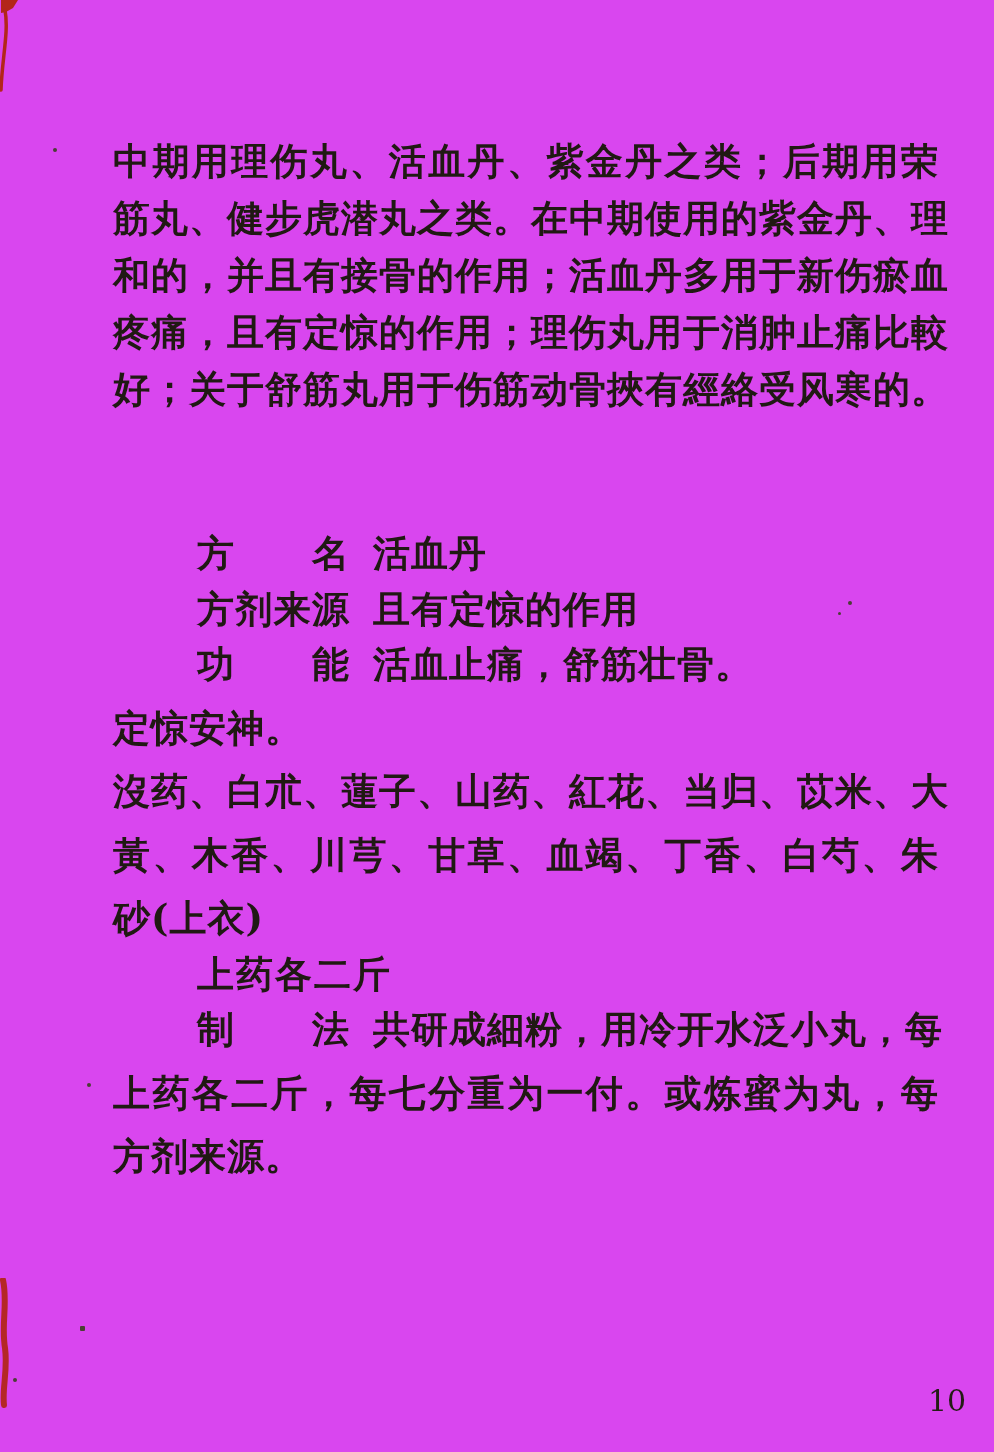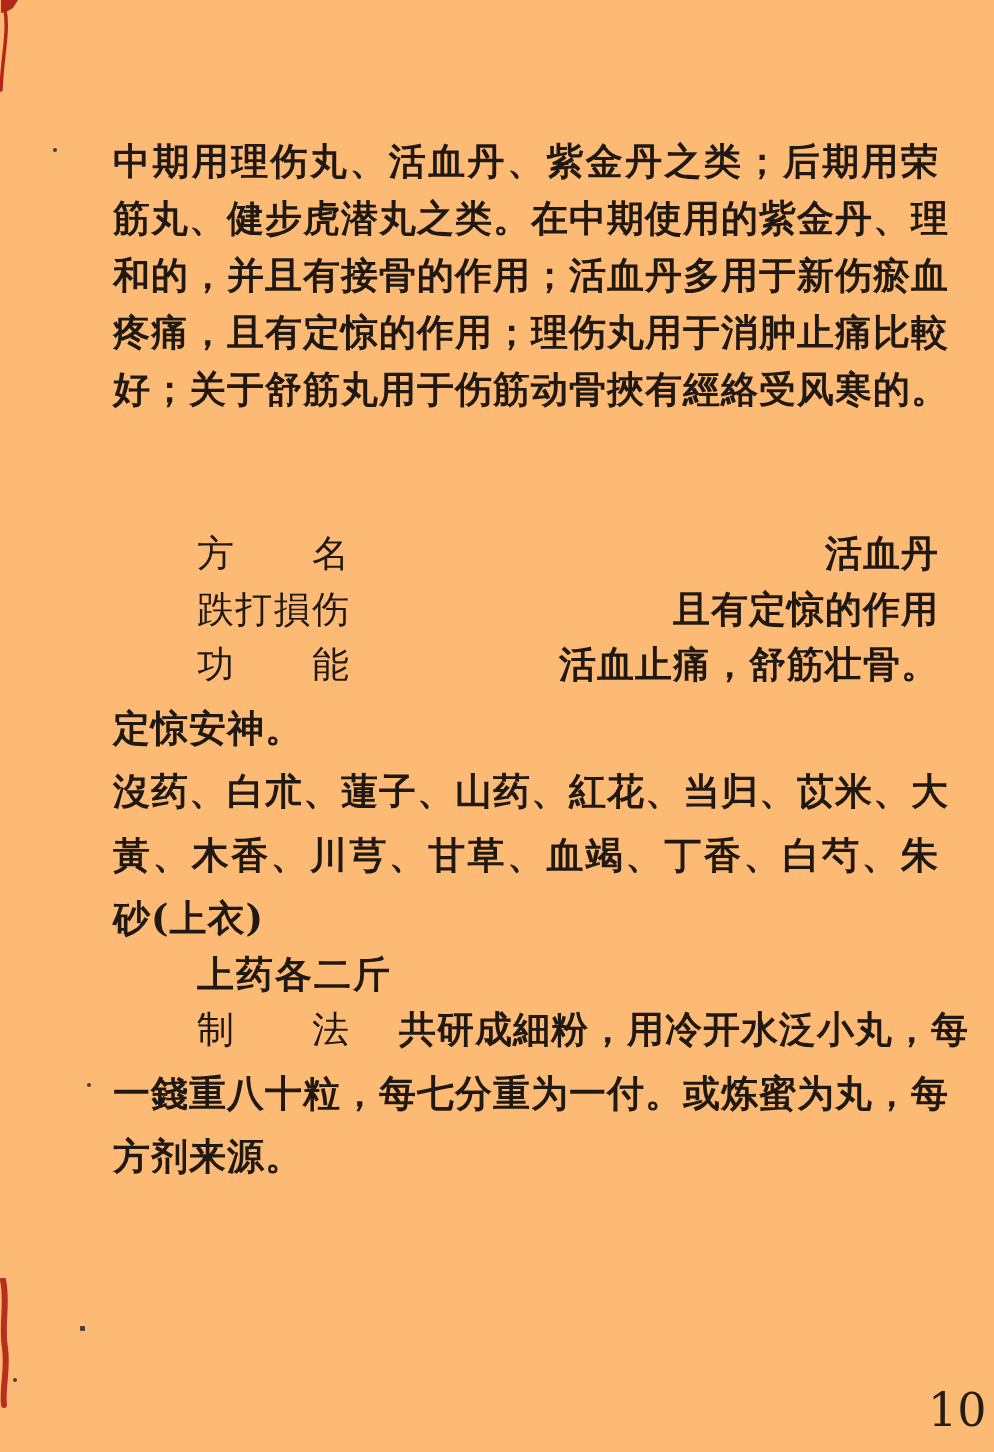--- a/index.html
+++ b/index.html
@@ -1,19 +1,19 @@
 <!DOCTYPE html>
 <html><head>
 <meta charset="utf-8">
 <style>
   html,body{margin:0;padding:0;background:#e8e4da;}
   .page{
     position:relative;
     width:994px;height:1452px;
-    background:#fdba74;
+    background:#d946ef;
     color:#201913;
     font-family:"DejaVu Serif","Liberation Serif",serif;
     overflow:hidden;
   }
   .intro{
     position:absolute;left:113px;top:133px;width:826px;
     font-size:37px;line-height:57px;font-weight:600;
     letter-spacing:1px;
   }
   .jline{
@@ -21,32 +21,32 @@
     text-align-last:justify;
     text-justify:inter-character;
     white-space:nowrap;
   }
   .record{
     position:absolute;left:113px;top:526px;width:826px;
     font-size:37px;line-height:55.5px;font-weight:600;
   }
   .frow{display:flex;padding-left:84px;}
   .flabel{
-    flex:0 0 152px;width:152px;margin-right:50px;
+    flex:0 0 152px;width:152px;margin-right:24px;
     font-family:"DejaVu Sans","Liberation Sans",sans-serif;
-    font-weight:normal;
+    font-weight:bold;
     text-align:justify;text-align-last:justify;text-justify:inter-character;
   }
-  .fvalue{flex:1;letter-spacing:1px;white-space:nowrap;text-align:right;}
+  .fvalue{flex:1;letter-spacing:1px;white-space:nowrap;}
   .fill{text-align:justify;text-align-last:justify;text-justify:inter-character;}
   .crow{letter-spacing:1px;white-space:nowrap;margin-top:8px;}
   .irow{padding-left:84px;letter-spacing:2px;}
   .pageno{
     position:absolute;left:928px;top:1383px;
-    font-size:46px;font-weight:400;color:#241d15;
+    font-size:30px;font-weight:400;color:#241d15;
     font-family:"DejaVu Serif","Liberation Serif",serif;
   }
   .mark-top{position:absolute;left:0;top:0;}
   .mark-bottom{position:absolute;left:0;top:1278px;}
   .speck{position:absolute;background:#4a4034;border-radius:50%;}
   .speck.s1{left:848px;top:601px;width:4px;height:4px;}
   .speck.s2{left:838px;top:612px;width:3px;height:3px;}
   .speck.s3{left:53px;top:148px;width:4px;height:4px;}
   .speck.s4{left:87px;top:1083px;width:4px;height:4px;}
   .speck.s5{left:80px;top:1326px;width:5px;height:5px;border-radius:1px;}
@@ -82,21 +82,21 @@
   </div>
 
   <div class="record">
 
     <div class="frow">
       <span class="flabel">方名</span>
       <span class="fvalue">活血丹</span>
     </div>
 
     <div class="frow">
-      <span class="flabel">跌打損伤</span>
+      <span class="flabel">方剂来源</span>
       <span class="fvalue">且有定惊的作用</span>
     </div>
 
 
     <div class="frow">
       <span class="flabel">功能</span>
       <span class="fvalue">活血止痛，舒筋壮骨。</span>
     </div>
 
 
@@ -107,20 +107,20 @@
     <div class="crow fill">黃、木香、川芎、甘草、血竭、丁香、白芍、朱</div>
     <div class="crow">砂(上衣)</div>
 
     <div class="irow">上药各二斤</div>
 
     <div class="frow">
       <span class="flabel">制法</span>
       <span class="fvalue fill">共研成細粉，用冷开水泛小丸，每</span>
     </div>
 
-    <div class="crow fill">一錢重八十粒，每七分重为一付。或炼蜜为丸，每</div>
+    <div class="crow fill">上药各二斤，每七分重为一付。或炼蜜为丸，每</div>
     <div class="crow">方剂来源。</div>
 
   </div>
 
   <div class="pageno">10</div>
 
 </div>
 
 </body></html>

